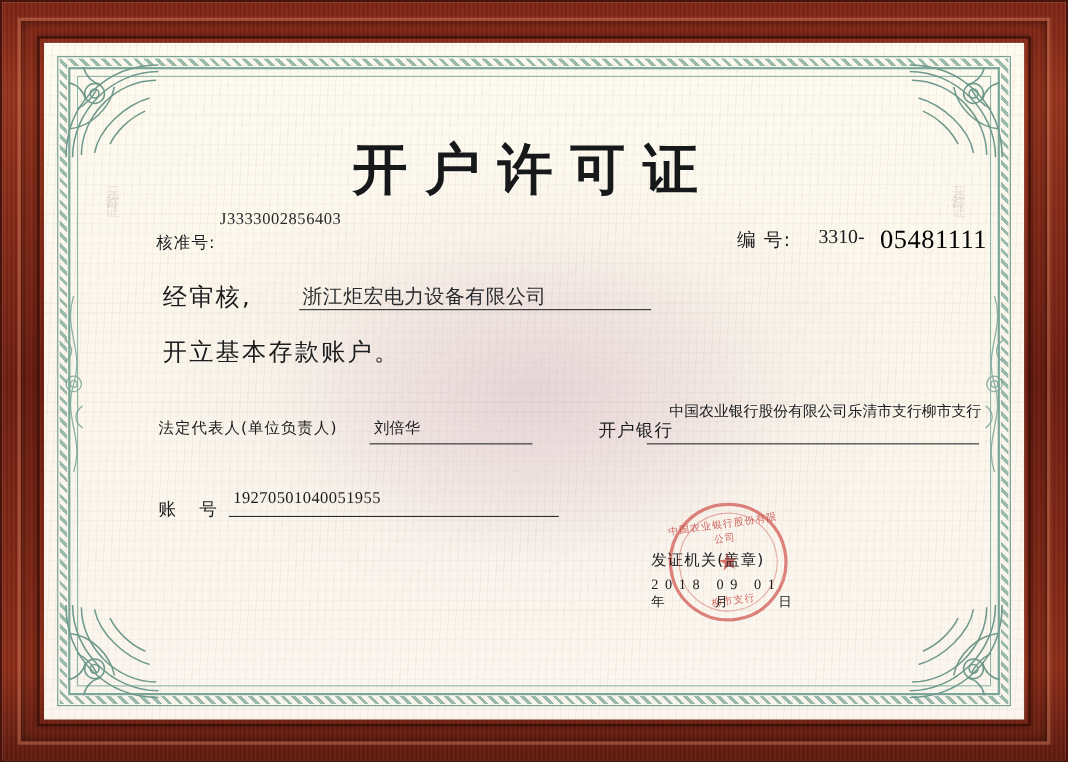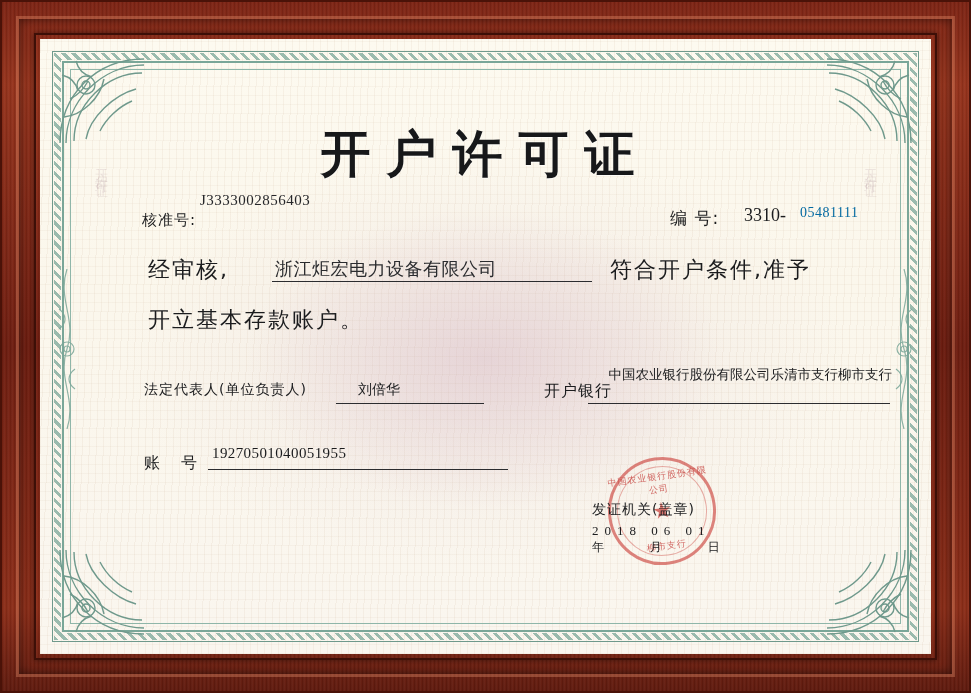--- a/index.html
+++ b/index.html
@@ -173,23 +173,23 @@
     letter-spacing: 1px;
   }
   .val-no-prefix {
     left: 692px; top: 166px;
     font-size: 18px;
     font-family: "Liberation Serif", serif;
     margin-left: 12px;
   }
   .val-no-red {
     left: 760px; top: 166px;
-    font-size: 14px;
+    font-size: 24px;
     font-family: "Liberation Serif", serif;
-    color: #0369a1;
+    color: #000000;
     letter-spacing: .5px;
   }
 
   .body-line1 {
     left: 108px; top: 216px;
     font-size: 22px;
     letter-spacing: 2px;
   }
   .company-name {
     left: 235px; top: 218px;
@@ -214,21 +214,21 @@
     font-size: 22px;
     letter-spacing: 2px;
   }
 
   .lbl-legal {
     left: 104px; top: 342px;
     font-size: 14px;
     letter-spacing: 1px;
   }
   .val-legal {
-    left: 318px; top: 342px;
+    left: 300px; top: 342px;
     font-size: 14px;
   }
   .legal-underline {
     position: absolute;
     left: 296px; top: 364px;
     width: 148px;
     border-bottom: 1.2px solid #2b2c2f;
   }
 
   .lbl-bank {
@@ -448,21 +448,20 @@
       <div class="row lbl-approval">核准号:</div>
       <div class="row val-approval">J3333002856403</div>
 
       <div class="row lbl-no">编  号:</div>
       <div class="row val-no-prefix">3310-</div>
       <div class="row val-no-red">05481111</div>
 
       <div class="row body-line1">经审核,</div>
       <div class="row company-name">浙江炬宏电力设备有限公司</div>
       <div class="company-underline"></div>
-      <div class="row body-line1-tail">符合开户条件,准予</div>
       <div class="row body-line2">开立基本存款账户。</div>
 
       <div class="row lbl-legal">法定代表人(单位负责人)</div>
       <div class="row val-legal">刘倍华</div>
       <div class="legal-underline"></div>
 
       <div class="row lbl-bank">开户银行</div>
       <div class="row val-bank">中国农业银行股份有限公司乐清市支行柳市支行</div>
       <div class="bank-underline"></div>
 
@@ -473,20 +472,20 @@
       <div class="seal">
         <div class="seal-inner-ring"></div>
         <div class="seal-top">中国农业银行股份有限公司</div>
         <div class="star">★</div>
         <div class="seal-bottom">柳市支行</div>
       </div>
 
       <div class="row issuer-label">发证机关(盖章)</div>
       <div class="row date-line">
         <span>2018</span>
-        <span>06</span>
+        <span>09</span>
         <span>01</span>
       </div>
       <div class="row date-units">年  月  日</div>
 
     </div>
   </div>
 </div>
 
 </body></html>

